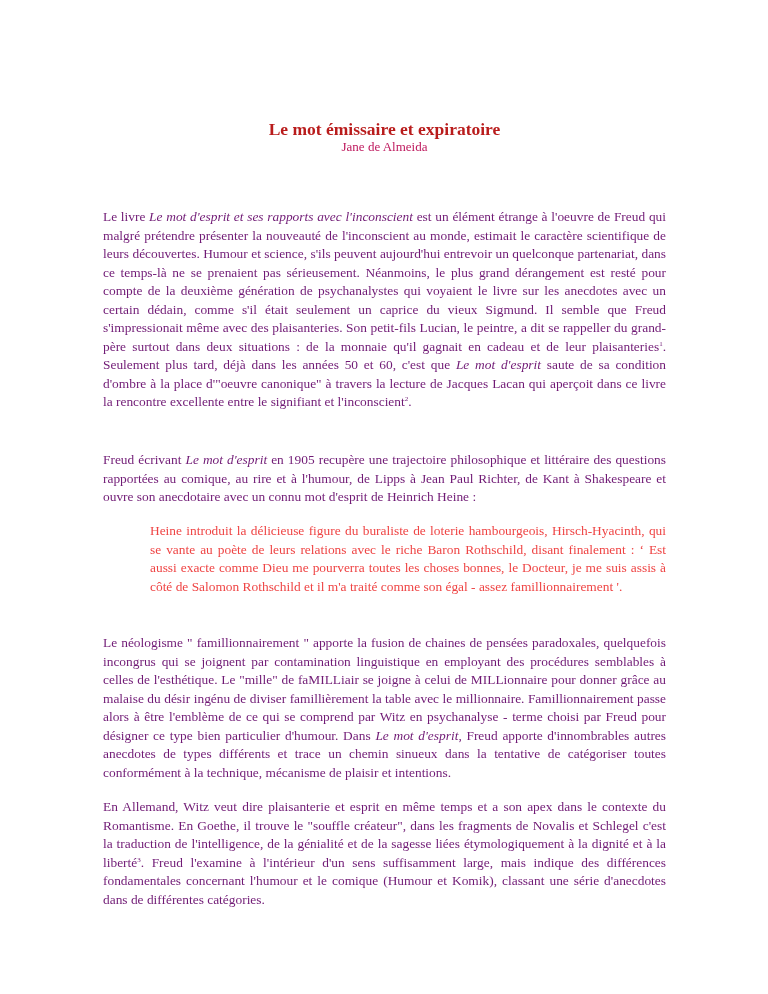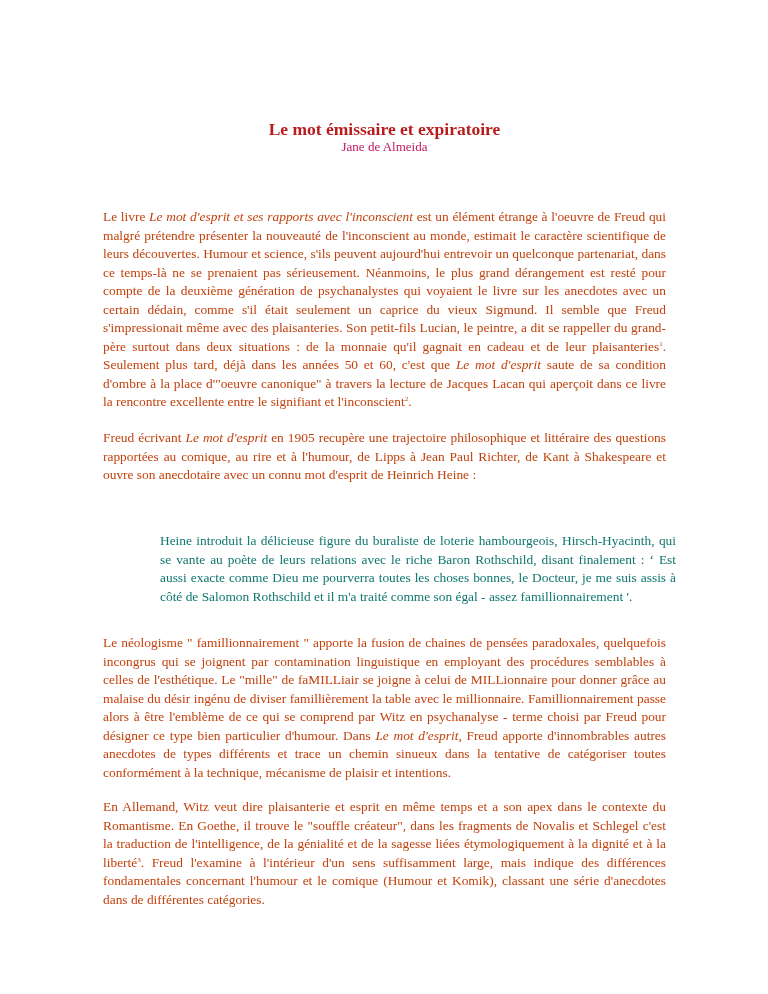--- a/index.html
+++ b/index.html
@@ -14,39 +14,39 @@
       text-align: center; font-weight: bold; font-size: 17.5px; line-height: 20px;
       color: #b91c1c;
     }
     .author {
       position: absolute; left: 0; width: 563px; top: 139px;
       text-align: center; font-size: 13px; line-height: 16px; color: #be185d;
     }
     .para {
       position: absolute; left: 0; width: 563px;
       font-size: 13.4px; line-height: 18.55px; text-align: justify; margin: 0;
-      color: #c2410c;
+      color: #701a75;
     }
     .quote {
       position: absolute; left: 47px; width: 516px;
-      font-size: 13.4px; line-height: 18.55px; text-align: justify; margin: 10px;
-      color: #0f766e;
+      font-size: 13.4px; line-height: 18.55px; text-align: justify; margin: 0;
+      color: #ef4444;
     }
     i { font-style: italic; }
     sup { font-size: 7px; line-height: 0; vertical-align: super; }
   </style>
 </head>
 <body>
 
 <div class="page">
   <div class="title">Le mot émissaire et expiratoire</div>
   <div class="author">Jane de Almeida</div>
 
   <p class="para" style="top:208px;"><span>Le livre </span><i>Le mot d'esprit et ses rapports avec l'inconscient</i><span> est un élément étrange à l'oeuvre de Freud qui malgré prétendre présenter la nouveauté de l'inconscient au monde, estimait le caractère scientifique de leurs découvertes. Humour et science, s'ils peuvent aujourd'hui entrevoir un quelconque partenariat, dans ce temps-là ne se prenaient pas sérieusement. Néanmoins, le plus grand dérangement est resté pour compte de la deuxième génération de psychanalystes qui voyaient le livre sur les anecdotes avec un certain dédain, comme s'il était seulement un caprice du vieux Sigmund. Il semble que Freud s'impressionait même avec des plaisanteries. Son petit-fils Lucian, le peintre, a dit se rappeller du grand-père surtout dans deux situations : de la monnaie qu'il gagnait en cadeau et de leur plaisanteries</span><sup>1</sup><span>. Seulement plus tard, déjà dans les années 50 et 60, c'est que </span><i>Le mot d'esprit</i><span> saute de sa condition d'ombre à la place d'"oeuvre canonique" à travers la lecture de Jacques Lacan qui aperçoit dans ce livre la rencontre excellente entre le signifiant et l'inconscient</span><sup>2</sup><span>.</span></p>
 
-  <p class="para" style="top:429px;"><span>Freud écrivant </span><i>Le mot d'esprit</i><span> en 1905 recupère une trajectoire philosophique et littéraire des questions rapportées au comique, au rire et à l'humour, de Lipps à Jean Paul Richter, de Kant à Shakespeare et ouvre son anecdotaire avec un connu mot d'esprit de Heinrich Heine :</span></p>
+  <p class="para" style="top:451px;"><span>Freud écrivant </span><i>Le mot d'esprit</i><span> en 1905 recupère une trajectoire philosophique et littéraire des questions rapportées au comique, au rire et à l'humour, de Lipps à Jean Paul Richter, de Kant à Shakespeare et ouvre son anecdotaire avec un connu mot d'esprit de Heinrich Heine :</span></p>
 
   <p class="quote" style="top:522px;">Heine introduit la délicieuse figure du buraliste de loterie hambourgeois, Hirsch-Hyacinth, qui se vante au poète de leurs relations avec le riche Baron Rothschild, disant finalement : ‘ Est aussi exacte comme Dieu me pourverra toutes les choses bonnes, le Docteur, je me suis assis à côté de Salomon Rothschild et il m'a traité comme son égal - assez famillionnairement '.</p>
 
   <p class="para" style="top:634px;"><span>Le néologisme " famillionnairement " apporte la fusion de chaines de pensées paradoxales, quelquefois incongrus qui se joignent par contamination linguistique en employant des procédures semblables à celles de l'esthétique. Le "mille" de faMILLiair se joigne à celui de MILLionnaire pour donner grâce au malaise du désir ingénu de diviser famillièrement la table avec le millionnaire. Famillionnairement passe alors à être l'emblème de ce qui se comprend par Witz en psychanalyse - terme choisi par Freud pour désigner ce type bien particulier d'humour. Dans </span><i>Le mot d'esprit</i><span>, Freud apporte d'innombrables autres anecdotes de types différents et trace un chemin sinueux dans la tentative de catégoriser toutes conformément à la technique, mécanisme de plaisir et intentions.</span></p>
 
   <p class="para" style="top:798px;"><span>En Allemand, Witz veut dire plaisanterie et esprit en même temps et a son apex dans le contexte du Romantisme. En Goethe, il trouve le "souffle créateur", dans les fragments de Novalis et Schlegel c'est la traduction de l'intelligence, de la génialité et de la sagesse liées étymologiquement à la dignité et à la liberté</span><sup>3</sup><span>. Freud l'examine à l'intérieur d'un sens suffisamment large, mais indique des différences fondamentales concernant l'humour et le comique (Humour et Komik), classant une série d'anecdotes dans de différentes catégories.</span></p>
 </div>
 
 </body></html>

